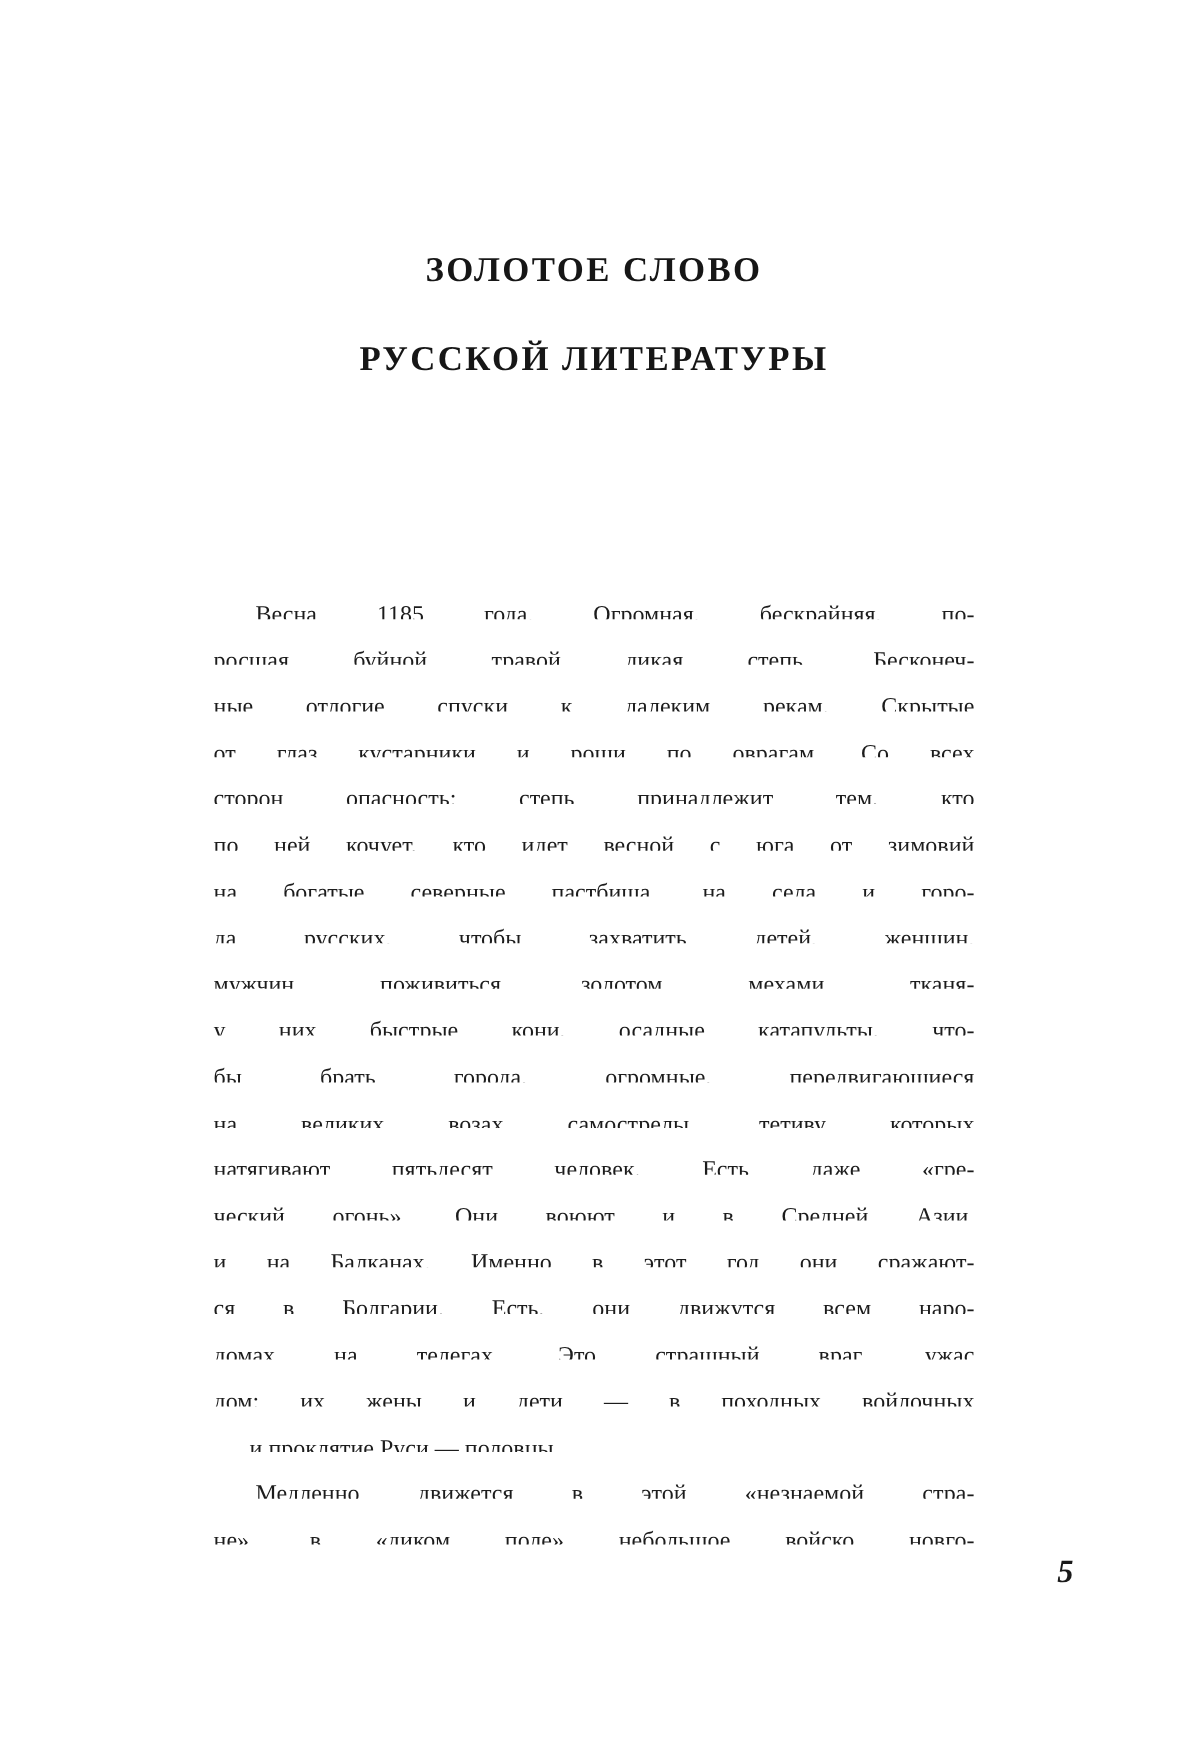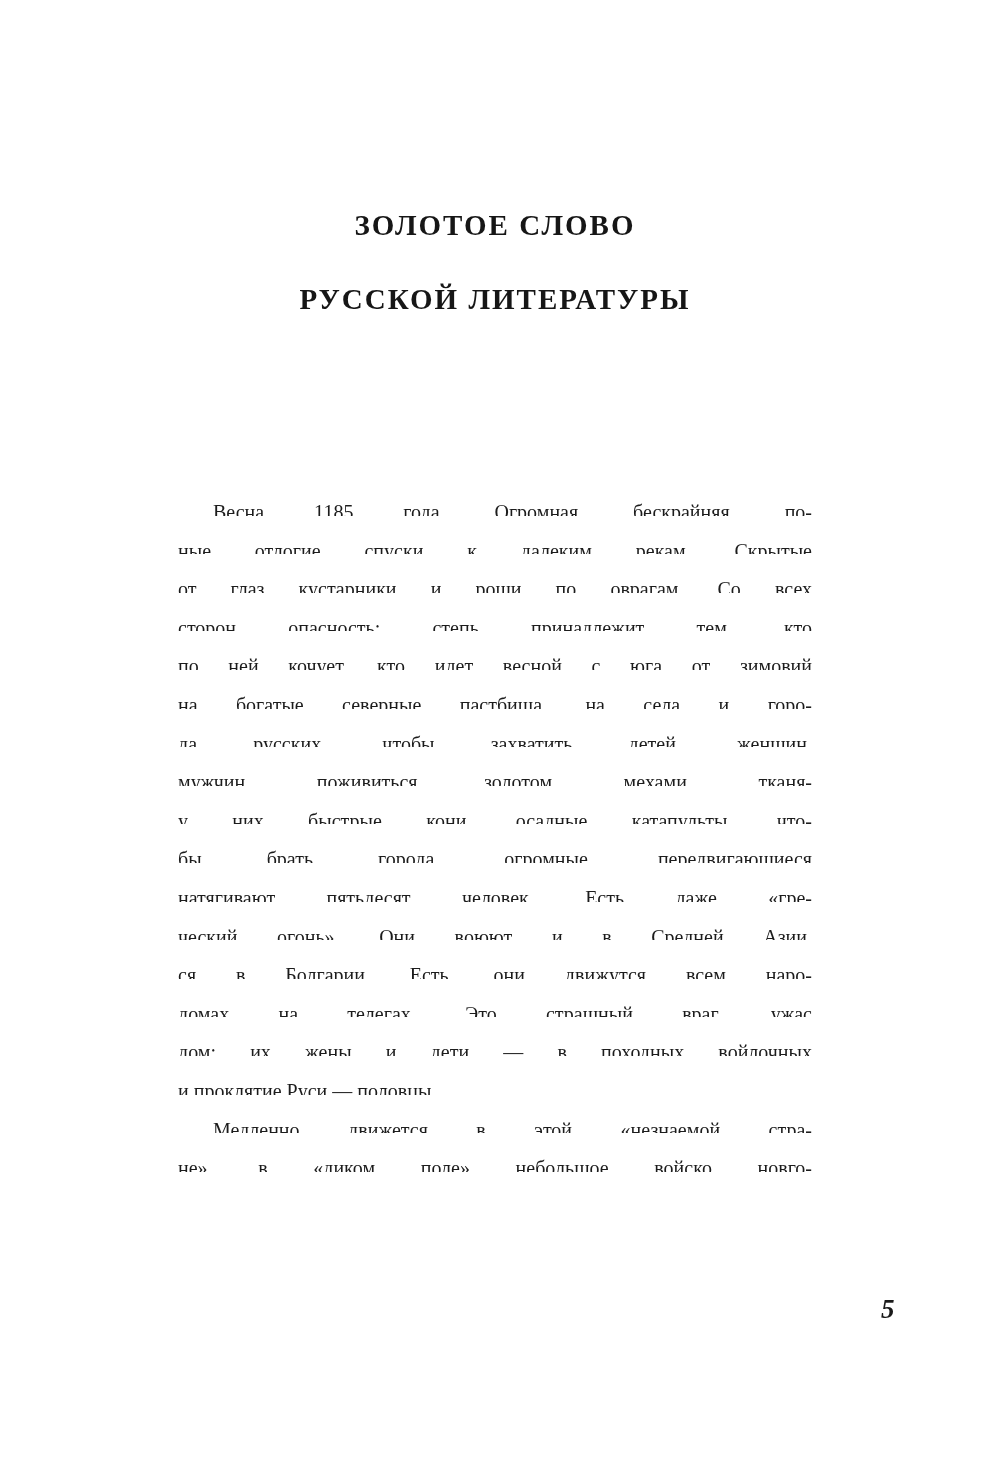--- a/index.html
+++ b/index.html
@@ -54,20 +54,21 @@
     overflow: hidden;
     text-align: justify;
     color: var(--text);
   }
   .line.stretch {
     text-align-last: justify;
   }
   .line.endline {
     text-align: left;
     text-align-last: left;
+    margin-left: 30px;
   }
   .line.indent {
     text-indent: 35px;
   }
   .page-number {
     position: absolute;
     left: 833px;
     top: 1242px;
     width: 40px;
     font-size: 27px;
@@ -82,31 +83,34 @@
 <body>
 
 <div class="page">
   <div class="column">
     <h1 class="title">
       <span class="title-line">ЗОЛОТОЕ СЛОВО</span>
       <span class="title-line">РУССКОЙ ЛИТЕРАТУРЫ</span>
     </h1>
     <div class="body-text">
         <div class="line stretch indent">Весна 1185 года. Огромная, бескрайняя, по-</div>
+        <div class="line stretch">росшая буйной травой дикая степь. Бесконеч-</div>
         <div class="line stretch">ные отлогие спуски к далеким рекам. Скрытые</div>
         <div class="line stretch">от глаз кустарники и рощи по оврагам. Со всех</div>
         <div class="line stretch">сторон опасность: степь принадлежит тем, кто</div>
         <div class="line stretch">по ней кочует, кто идет весной с юга от зимовий</div>
         <div class="line stretch">на богатые северные пастбища, на села и горо-</div>
         <div class="line stretch">да русских, чтобы захватить детей, женщин,</div>
         <div class="line stretch">мужчин, поживиться золотом, мехами, тканя-</div>
         <div class="line stretch">у них быстрые кони, осадные катапульты, что-</div>
         <div class="line stretch">бы брать города, огромные, передвигающиеся</div>
+        <div class="line stretch">на великих возах самострелы, тетиву которых</div>
         <div class="line stretch">натягивают пятьдесят человек. Есть даже «гре-</div>
         <div class="line stretch">ческий огонь». Они воюют и в Средней Азии,</div>
+        <div class="line stretch">и на Балканах. Именно в этот год они сражают-</div>
         <div class="line stretch">ся в Болгарии. Есть, они движутся всем наро-</div>
         <div class="line stretch">домах на телегах. Это страшный враг, ужас</div>
         <div class="line stretch">дом: их жены и дети — в походных войлочных</div>
         <div class="line endline">и проклятие Руси — половцы.</div>
         <div class="line stretch indent">Медленно движется в этой «незнаемой стра-</div>
         <div class="line stretch">не», в «диком поле» небольшое войско новго-</div>
       </div>
   </div>
   <div class="page-number">5</div>
 </div>

